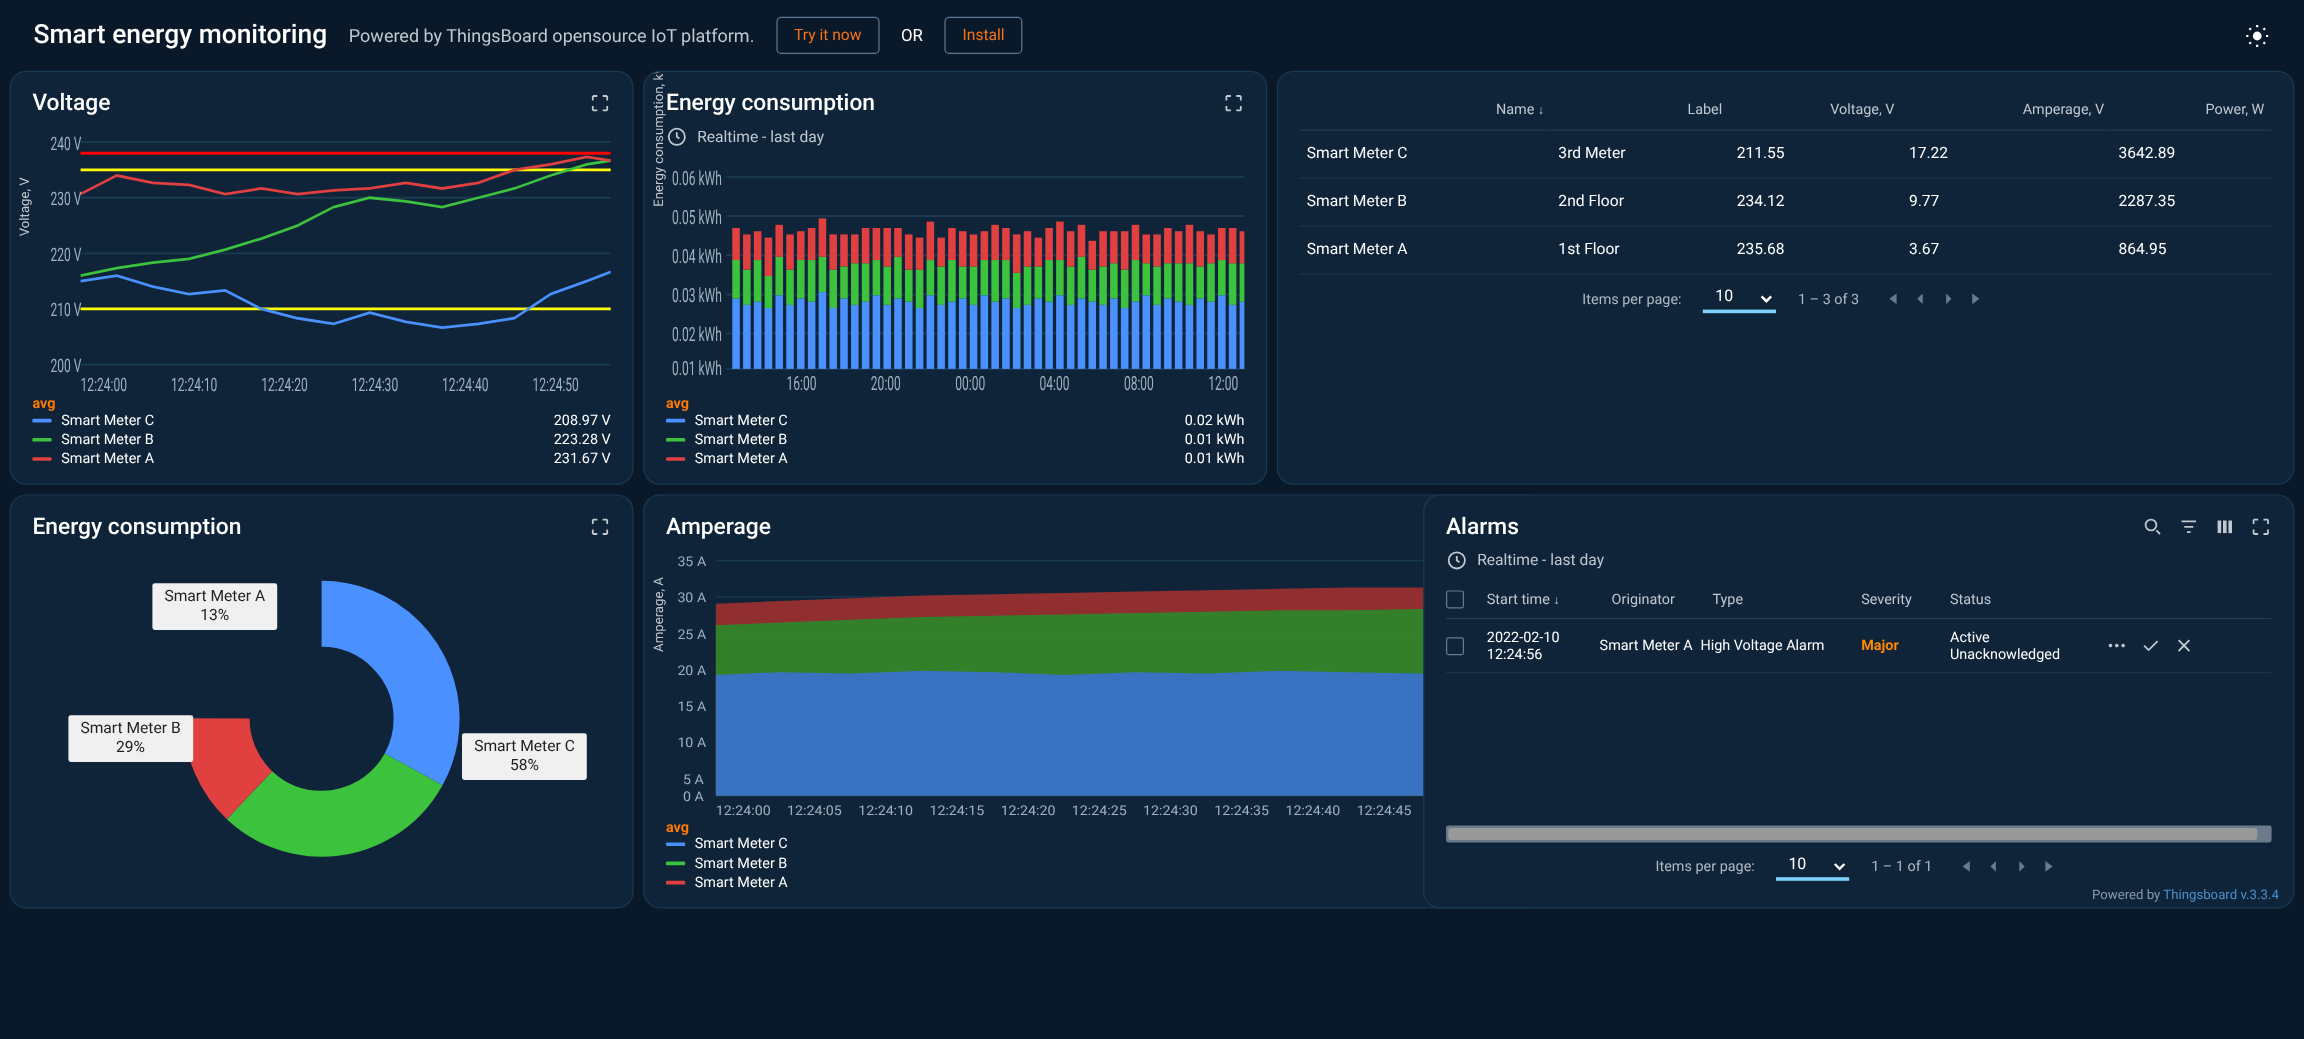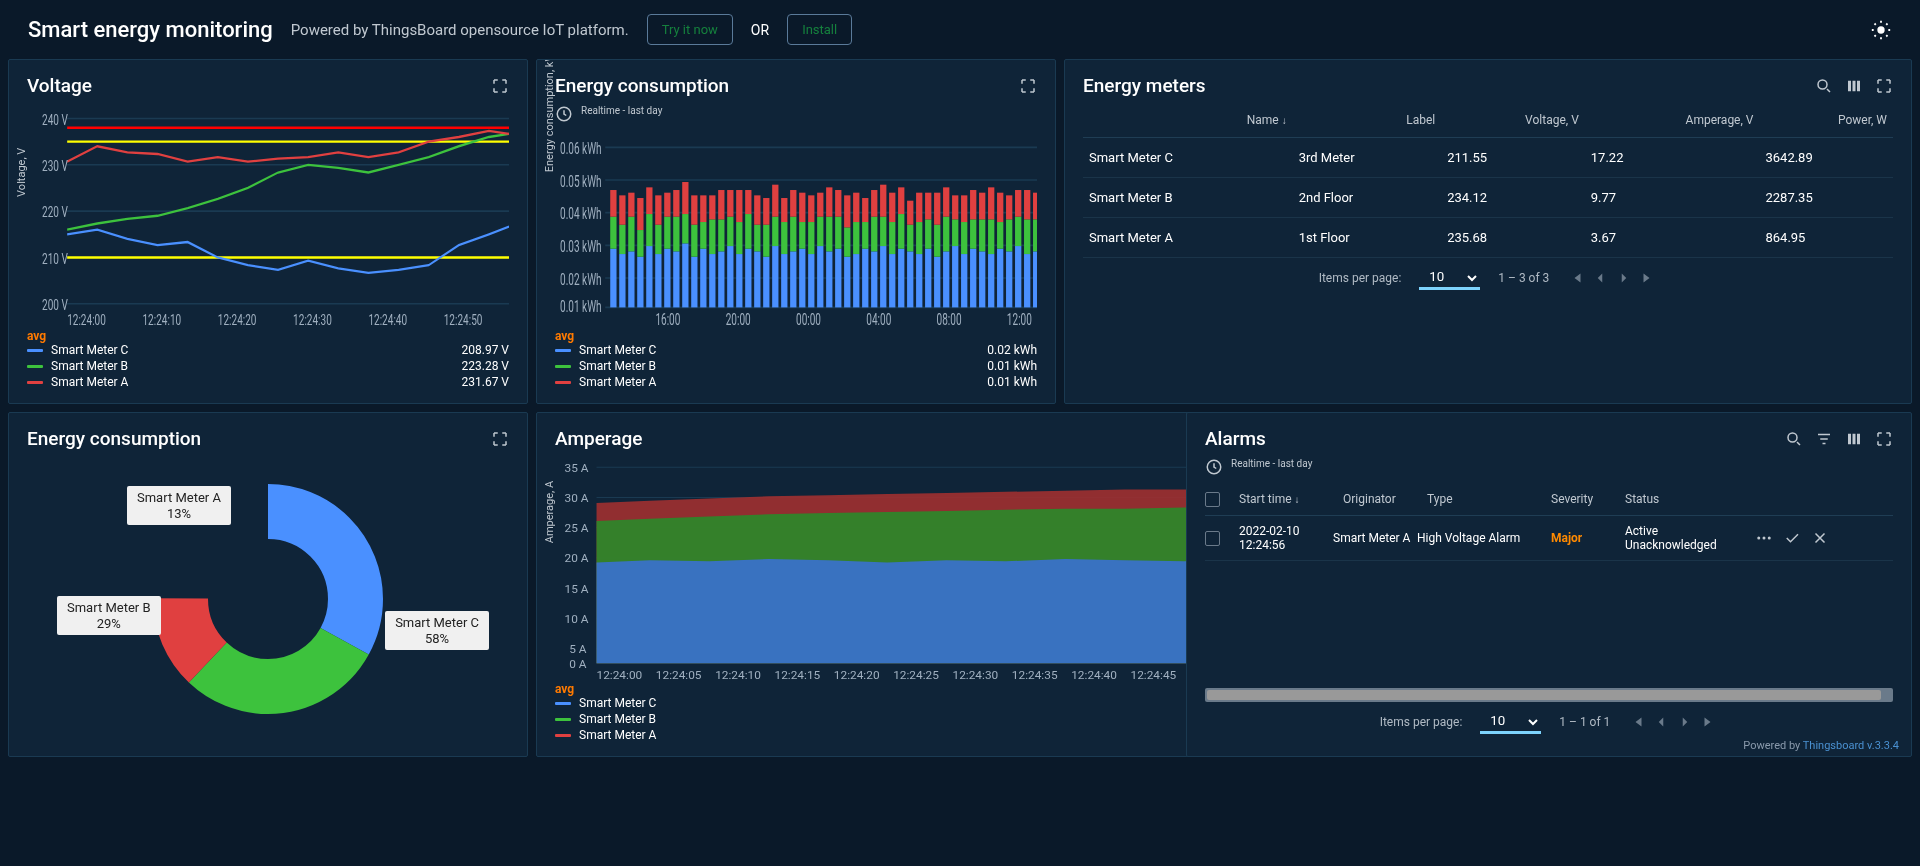--- a/index.html
+++ b/index.html
@@ -1,29 +1,29 @@
 <!DOCTYPE html>
 <html><head>
 <meta charset="utf-8">
 <style>
 *{margin:0;padding:0;box-sizing:border-box;font-family:Roboto,Arial,sans-serif}
 body{background:#0a1929;color:#fff;font-size:13px;width:1920px;min-height:866px;overflow:hidden}
 .header{display:flex;align-items:center;padding:14px 28px;gap:18px}
 .header h1{font-size:22px;font-weight:500}
 .pwr{color:#c0c8d0;font-size:15px}
-.btn{background:transparent;border:1px solid #5a7a99;color:#15803d;padding:7px 14px;border-radius:4px;font-size:13px;cursor:pointer}
+.btn{background:transparent;border:1px solid #5a7a99;color:#f97316;padding:7px 14px;border-radius:4px;font-size:13px;cursor:pointer}
 .or{color:#fff;font-size:14px}
 .theme-icon{margin-left:auto;width:22px;height:22px;cursor:pointer;color:#fff}
 .grid{display:grid;grid-template-columns:520px 520px 1fr;grid-template-rows:345px 345px;gap:8px;padding:0 8px}
-.widget{background:#0f2438;border:1px solid #1a3a52;border-radius:2px;padding:14px 18px;display:flex;flex-direction:column;position:relative;overflow:hidden}
+.widget{background:#0f2438;border:1px solid #1a3a52;border-radius:14px;padding:14px 18px;display:flex;flex-direction:column;position:relative;overflow:hidden}
 .w-head{display:flex;align-items:center;margin-bottom:6px}
 .w-head h2{font-size:19px;font-weight:500}
 .w-icons{margin-left:auto;display:flex;gap:12px}
 .w-icons svg,.ic{width:18px;height:18px;cursor:pointer;color:#c0c8d0}
-.subhead{display:flex;align-items:flex-start;gap:8px;color:#c0c8d0;font-size:10px;margin:2px 0 8px}
+.subhead{display:flex;align-items:center;gap:8px;color:#c0c8d0;font-size:13px;margin:2px 0 8px}
 .chart-box{flex:1;position:relative;min-height:0}
 .chart-box svg{width:100%;height:100%}
 .y-label{position:absolute;left:-6px;top:50%;transform:rotate(-90deg) translateX(50%);transform-origin:left;font-size:11px;color:#c0c8d0;white-space:nowrap}
 .avg-label{text-align:left;color:#ff7a00;font-size:12px;font-weight:700;margin-top:2px}
 .legend{display:flex;flex-direction:column;gap:2px;font-size:12px}
 .lg-row{display:flex;align-items:center;gap:8px}
 .swatch{width:16px;height:3px;border-radius:1px}
 .lg-val{margin-left:auto;color:#fff}
 .tbl{width:100%;border-collapse:collapse;font-size:13px}
 .tbl th{text-align:right;padding:10px 6px;color:#c0c8d0;font-weight:400;font-size:12px;border-bottom:1px solid #1f3d54}
@@ -325,37 +325,20 @@
         </div>
         <div class="lg-row">
           <span class="swatch" style="background:#e04040"></span>
           <span>Smart Meter A</span>
           <span class="lg-val">0.01 kWh</span>
         </div>
       </div>
  </div>
 
  <div class="widget">
-  <div class="w-head">
-   <h2>Energy meters</h2>
-   <div class="w-icons">
-    <svg viewBox="0 0 24 24" fill="none" stroke="currentColor" stroke-width="2">
-            <circle cx="10" cy="10" r="6"></circle>
-            <path d="M16 16l4 4"></path>
-          </svg>
-    <svg viewBox="0 0 24 24" fill="currentColor">
-            <rect x="4" y="5" width="4" height="14"></rect>
-            <rect x="10" y="5" width="4" height="14"></rect>
-            <rect x="16" y="5" width="4" height="14"></rect>
-          </svg>
-    <svg viewBox="0 0 24 24" fill="none" stroke="currentColor" stroke-width="2">
-            <path d="M4 4h5M4 4v5M20 4h-5M20 4v5M4 20h5M4 20v-5M20 20h-5M20 20v-5"></path>
-          </svg>
-   </div>
-  </div>
   <table class="tbl">
    <thead>
           <tr>
     <th><span>Name</span><span class="sort-ar">↓</span></th>
     <th>Label</th>
     <th>Voltage, V</th>
     <th>Amperage, V</th>
     <th>Power, W</th>
    </tr>
         </thead>

